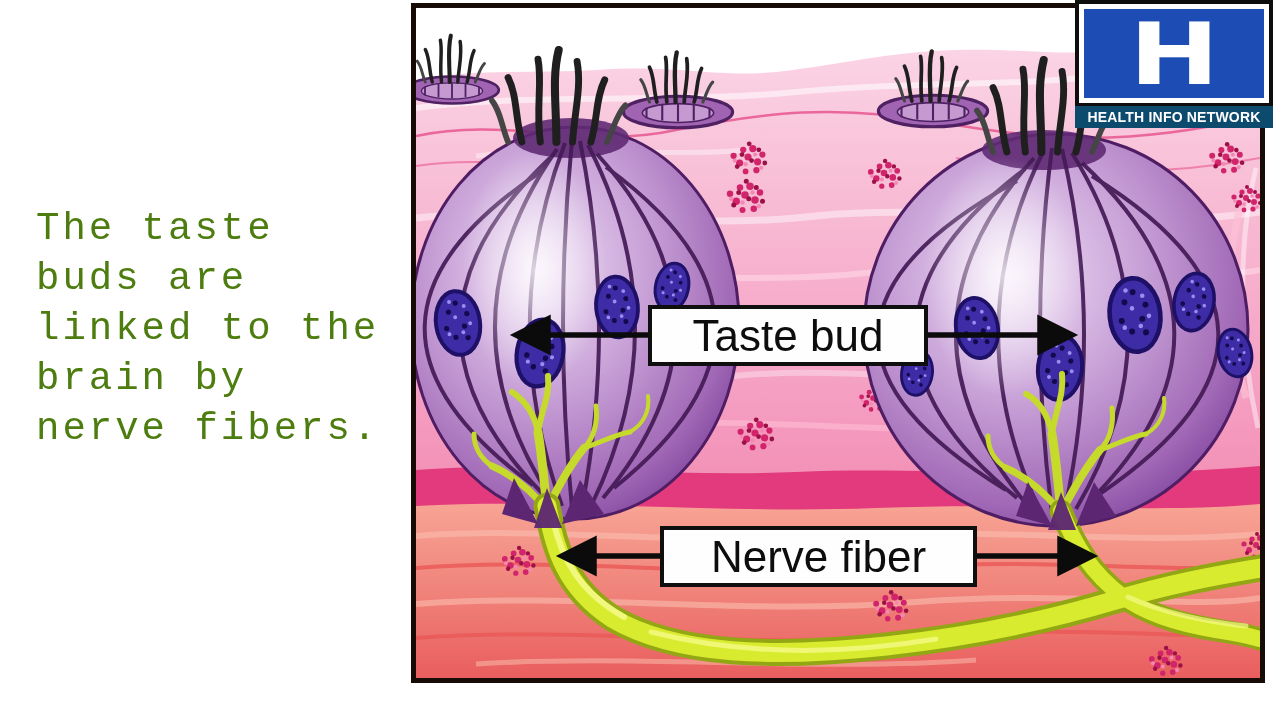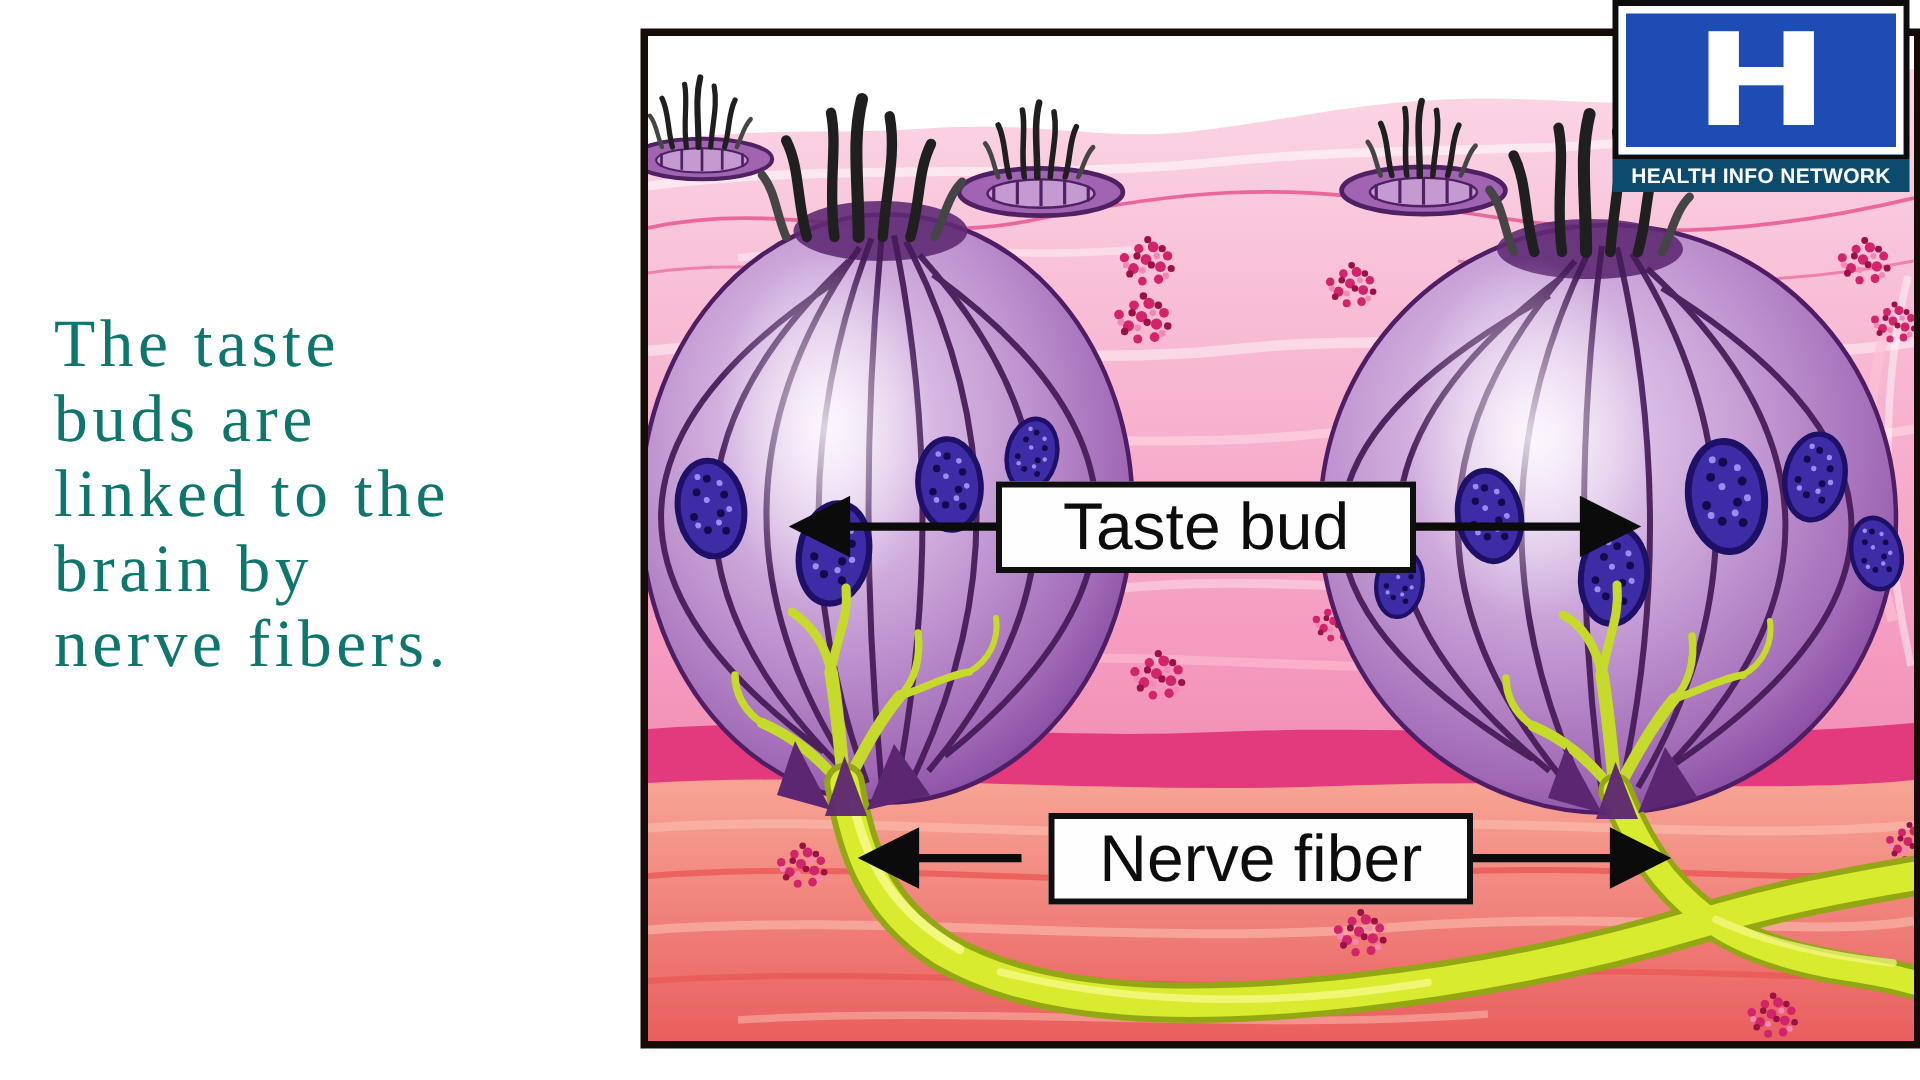--- a/index.html
+++ b/index.html
@@ -1,31 +1,31 @@
 <!DOCTYPE html>
 <html><head>
 <meta charset="utf-8">
 <style>
   html,body{margin:0;padding:0}
   body{width:1280px;height:720px;background:#ffffff;position:relative;overflow:hidden;
        font-family:"Liberation Sans",sans-serif}
 
   .caption{position:absolute;left:36px;top:204px;width:360px;
-           font-family:Liberation Serif, serif;font-size:45px;line-height:50px;
-           letter-spacing:3px;color:#0f766e;white-space:pre-line}
+           font-family:Liberation Mono, monospace;font-size:39px;line-height:50px;
+           letter-spacing:3px;color:#4d7c0f;white-space:pre-line}
 
   .figure{position:absolute;left:411px;top:3px;width:854px;height:680px;
-          border:5px solid #170b08;background:#ffffff;box-sizing:border-box;margin:16px}
+          border:5px solid #170b08;background:#ffffff;box-sizing:border-box;margin:0}
   .figure svg{position:absolute;left:0;top:0}
 
   .label{position:absolute;background:#fefefe;border:4px solid #0f0f0f;box-sizing:border-box;
          display:flex;align-items:center;justify-content:center;
          font-family:"Liberation Sans",sans-serif;font-size:44px;color:#0d0d0d;white-space:nowrap}
   .label-taste{left:232px;top:297px;width:280px;height:61px}
-  .label-nerve{left:267px;top:518px;width:283px;height:61px}
+  .label-nerve{left:244px;top:518px;width:317px;height:61px}
 
   .logo{position:absolute;left:1075px;top:0;width:198px}
   .logo-sign{background:#0d0d0d;padding:4px 4px 3px 4px}
   .logo-blue{background:#1d4db4;border:5px solid #ffffff;height:89px;
              display:flex;align-items:center;justify-content:center;overflow:hidden}
   .logo-h{color:#ffffff;font-family:"DejaVu Sans",sans-serif;font-weight:bold;
           font-size:84px;line-height:84px;transform:scale(1.28,1.02)}
   .logo-banner{background:#0c4a6e;color:#ffffff;height:22px;
                display:flex;align-items:center;justify-content:center;
                font-size:14px;font-weight:bold;letter-spacing:0.2px}

